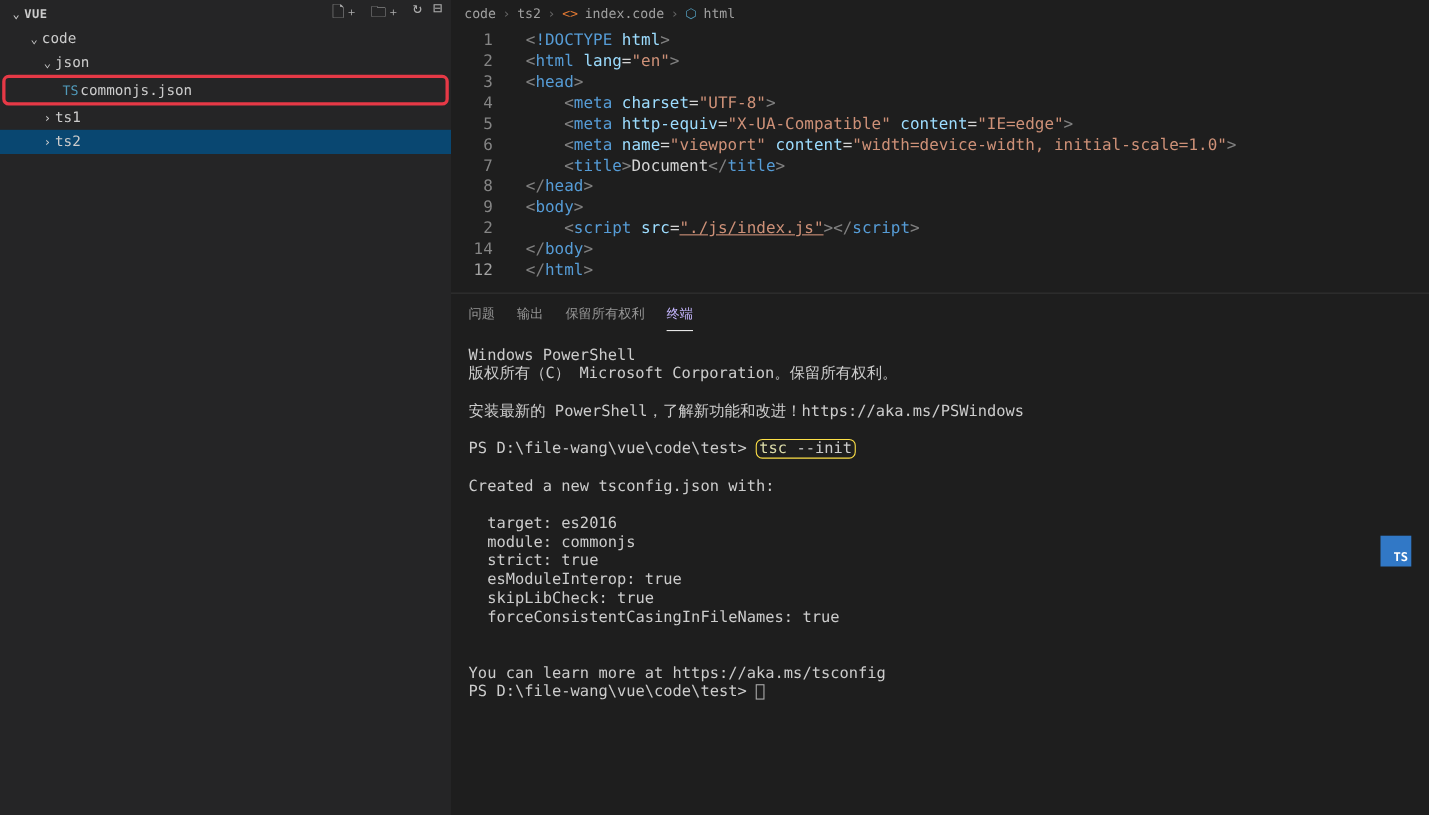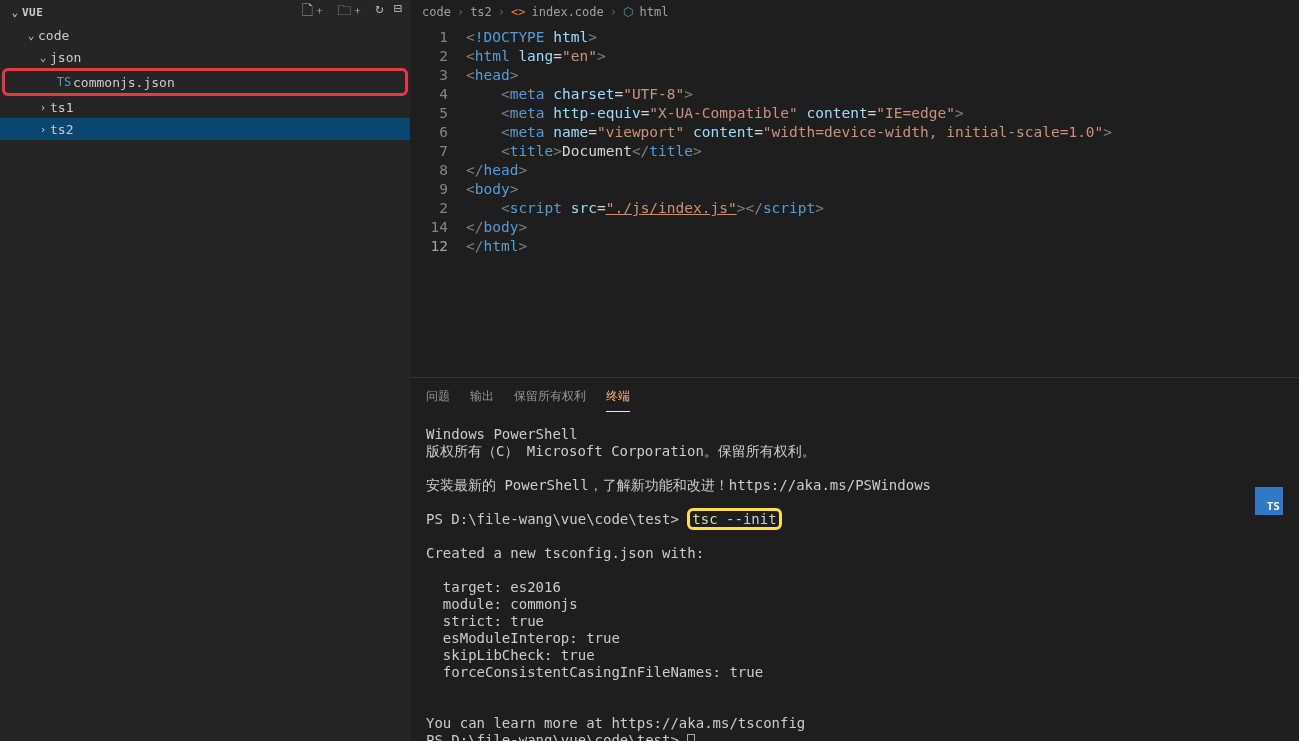--- a/index.html
+++ b/index.html
@@ -86,52 +86,52 @@
   padding-top: 4px;
 }
 .gutter {
   width: 56px;
   text-align: right;
   color: #858585;
   padding-right: 18px;
   user-select: none;
 }
 .gutter .active { color: #a3a3a3; }
-.code { flex: 1; white-space: pre; }
+.code { flex: 1; white-space: pre; margin-left: 12px; }
 .tk-gray { color: #808080; }
 .tk-blue { color: #569cd6; }
 .tk-attr { color: #9cdcfe; }
 .tk-str { color: #ce9178; }
 .tk-text { color: #d4d4d4; }
 .underline { text-decoration: underline; }
 .panel {
   border-top: 1px solid #333;
   flex: 1;
   display: flex;
   flex-direction: column;
 }
 .panel-tabs {
   display: flex;
   gap: 20px;
   padding: 6px 16px 0;
   font-size: 12px;
   color: #969696;
 }
 .panel-tab { padding: 4px 0 6px; cursor: pointer; }
-.panel-tab.active { color: #fdba74; border-bottom: 1px solid #e7e7e7; }
+.panel-tab.active { color: #c4b5fd; border-bottom: 1px solid #e7e7e7; }
 .terminal {
   font-family: Consolas, monospace;
   font-size: 14px;
   line-height: 17px;
   padding: 14px 16px;
   color: #cccccc;
   white-space: pre-wrap;
 }
 .term-highlight {
-  border: 3px solid #fde047;
+  border: 1px solid #fde047;
   border-radius: 6px;
   padding: 0 2px;
 }
 .yellow { color: #dcdcaa; }
 .cursor-box {
   display: inline-block;
   width: 8px;
   height: 14px;
   border: 1px solid #aaa;
   vertical-align: middle;
@@ -220,21 +220,21 @@
       <div>9</div>
       <div>2</div>
       <div>14</div>
       <div class="active">12</div>
     </div>
     <div class="code"><div><span class="tk-gray">&lt;</span><span class="tk-blue">!DOCTYPE</span> <span class="tk-attr">html</span><span class="tk-gray">&gt;</span></div><div><span class="tk-gray">&lt;</span><span class="tk-blue">html</span> <span class="tk-attr">lang</span><span class="tk-text">=</span><span class="tk-str">"en"</span><span class="tk-gray">&gt;</span></div><div><span class="tk-gray">&lt;</span><span class="tk-blue">head</span><span class="tk-gray">&gt;</span></div><div>    <span class="tk-gray">&lt;</span><span class="tk-blue">meta</span> <span class="tk-attr">charset</span><span class="tk-text">=</span><span class="tk-str">"UTF-8"</span><span class="tk-gray">&gt;</span></div><div>    <span class="tk-gray">&lt;</span><span class="tk-blue">meta</span> <span class="tk-attr">http-equiv</span><span class="tk-text">=</span><span class="tk-str">"X-UA-Compatible"</span> <span class="tk-attr">content</span><span class="tk-text">=</span><span class="tk-str">"IE=edge"</span><span class="tk-gray">&gt;</span></div><div>    <span class="tk-gray">&lt;</span><span class="tk-blue">meta</span> <span class="tk-attr">name</span><span class="tk-text">=</span><span class="tk-str">"viewport"</span> <span class="tk-attr">content</span><span class="tk-text">=</span><span class="tk-str">"width=device-width, initial-scale=1.0"</span><span class="tk-gray">&gt;</span></div><div>    <span class="tk-gray">&lt;</span><span class="tk-blue">title</span><span class="tk-gray">&gt;</span><span class="tk-text">Document</span><span class="tk-gray">&lt;/</span><span class="tk-blue">title</span><span class="tk-gray">&gt;</span></div><div><span class="tk-gray">&lt;/</span><span class="tk-blue">head</span><span class="tk-gray">&gt;</span></div><div><span class="tk-gray">&lt;</span><span class="tk-blue">body</span><span class="tk-gray">&gt;</span></div><div>    <span class="tk-gray">&lt;</span><span class="tk-blue">script</span> <span class="tk-attr">src</span><span class="tk-text">=</span><span class="tk-str underline">"./js/index.js"</span><span class="tk-gray">&gt;&lt;/</span><span class="tk-blue">script</span><span class="tk-gray">&gt;</span></div><div><span class="tk-gray">&lt;/</span><span class="tk-blue">body</span><span class="tk-gray">&gt;</span></div><div><span class="tk-gray">&lt;/</span><span class="tk-blue">html</span><span class="tk-gray">&gt;</span></div></div>
   </div>
 
   <div style="flex:1"></div>
 
-  <div class="panel" style="height:364px;flex:none">
+  <div class="panel" style="height:475px;flex:none">
     <div class="panel-tabs">
       <div class="panel-tab">问题</div>
       <div class="panel-tab">输出</div>
       <div class="panel-tab">保留所有权利</div>
       <div class="panel-tab active">终端</div>
     </div>
     <div class="terminal"><div>Windows PowerShell</div><div>版权所有（C） Microsoft Corporation。保留所有权利。</div><div>&nbsp;</div><div>安装最新的 PowerShell，了解新功能和改进！https://aka.ms/PSWindows</div><div>&nbsp;</div><div><span>PS D:\file-wang\vue\code\test&gt; </span><span class="term-highlight"><span class="yellow">tsc</span><span> --init</span></span></div><div>&nbsp;</div><div>Created a new tsconfig.json with:</div><div>&nbsp;</div><div>  target: es2016</div><div>  module: commonjs</div><div>  strict: true</div><div>  esModuleInterop: true</div><div>  skipLibCheck: true</div><div>  forceConsistentCasingInFileNames: true</div><div>&nbsp;</div><div>&nbsp;</div><div>You can learn more at https://aka.ms/tsconfig</div><div><span>PS D:\file-wang\vue\code\test&gt; </span><span class="cursor-box"></span></div></div>
   </div>
 
   <div class="ts-badge">TS</div>

